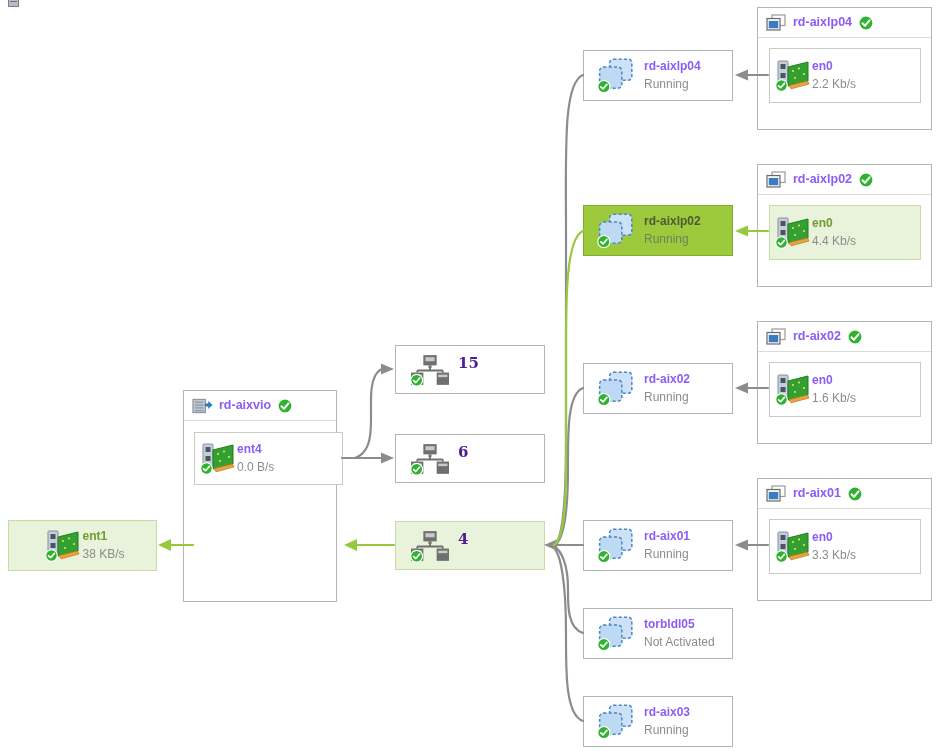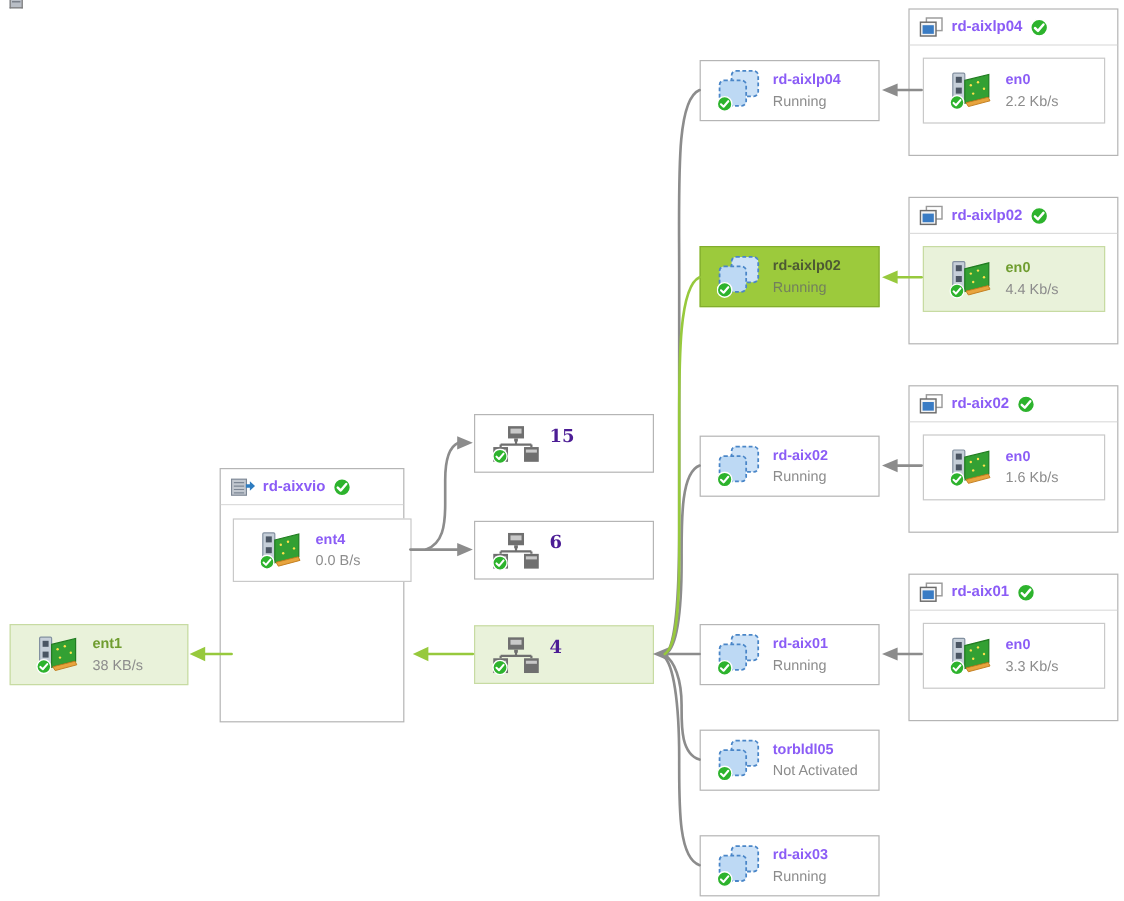--- a/index.html
+++ b/index.html
@@ -16,26 +16,26 @@
 
   
   .part{display:flex;align-items:center;padding-left:13px;width:150px;height:51px;}
   .part .ic-vm{width:38px;height:37px;flex:0 0 auto;}
   .part .txt{margin-left:9px;}
   .part.sel{background:#9cca3c;border-color:#82ad2c;}
   .part.sel .title{color:#4d5a33;}
   .part.sel .sub{color:#73805c;}
 
   
-  .adapterbox{position:absolute;display:flex;align-items:center;gap:10px;background:#ffffff;
-              border:1px solid #c9c9c9;box-sizing:border-box;padding-left:20px;z-index:3;}
+  .adapterbox{position:absolute;display:flex;align-items:center;background:#ffffff;
+              border:1px solid #c9c9c9;box-sizing:border-box;padding-left:4px;z-index:3;}
   .adapterbox .ic-nic{width:38px;height:38px;flex:0 0 auto;}
   .adapterbox.sel{background:#e9f2da;border-color:#c7dba2;}
   .adapterbox.sel .title{color:#6f9d2f;}
-  .standalone{z-index:2;}
+  .standalone{z-index:2;justify-content:center;}
 
   
   .hdr{display:flex;align-items:center;height:29px;padding-left:8px;gap:6px;border-bottom:1px solid #dcdcdc;}
   .hdr .title{font-size:12.5px;}
   .ic-hdr{width:21px;height:18px;flex:0 0 auto;}
   .badge-lg{width:16px;height:16px;flex:0 0 auto;}
 
   
   .vlan{width:150px;height:49px;}
   .vlan .ic-switch{position:absolute;left:13px;top:8px;width:41px;height:33px;}

